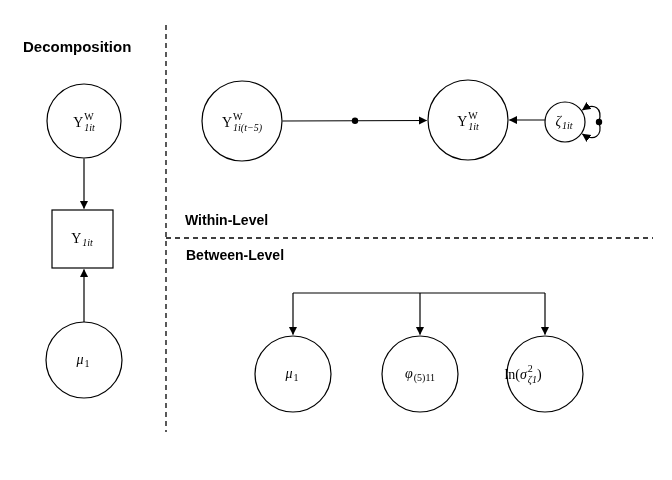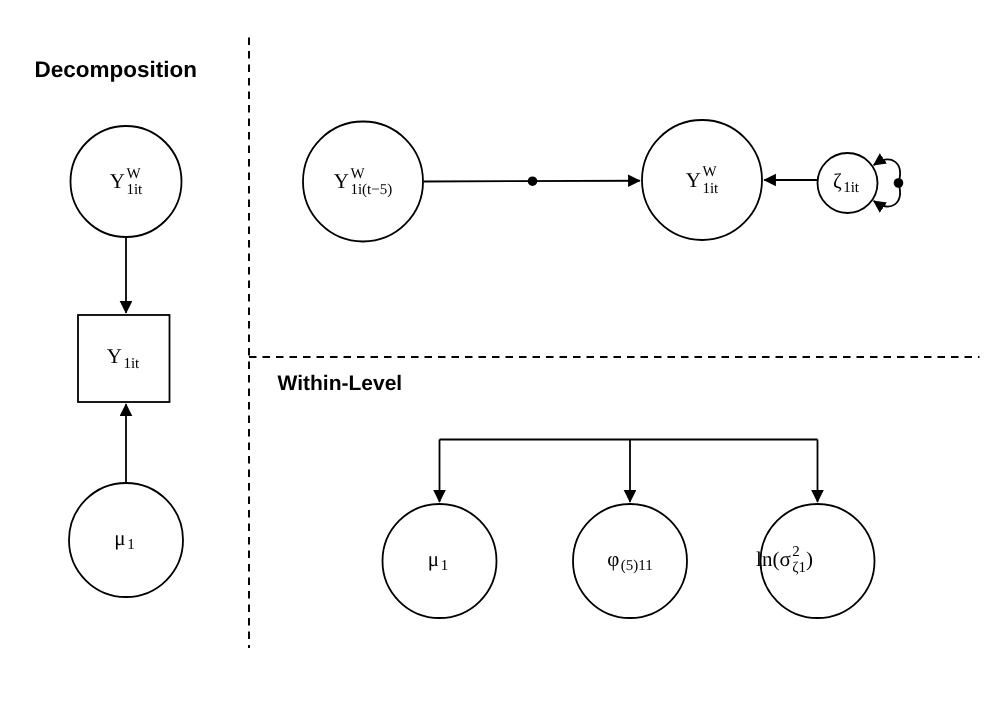--- a/index.html
+++ b/index.html
@@ -13,33 +13,33 @@
   }
   svg.diagram { position:absolute; left:0; top:0; }
   .heading {
     position:absolute;
     font-family:"Liberation Sans", sans-serif;
     font-weight:bold;
     color:#000;
     white-space:nowrap;
   }
   .heading.decomp  { left:23px;  top:38px;  font-size:15px; }
-  .heading.within  { left:185px; top:212px; font-size:14px;margin-top:35px; }
+  .heading.within  { left:185px; top:212px; font-size:14px; }
   .heading.between { left:186px; top:247px; font-size:14px; }
   .node-label {
     position:absolute;
     transform:translate(-50%,-50%);
     display:inline-flex;
     align-items:center;
     white-space:nowrap;
     font-size:14px;
     line-height:1;
     color:#000;
   }
-  .it { }
+  .it { font-style:italic; }
   .ss {
     display:inline-flex;
     flex-direction:column;
     align-items:flex-start;
     font-size:10px;
     line-height:1.05;
     margin-left:1px;
   }
   .sb {
     font-size:10px;
@@ -83,20 +83,21 @@
     <line x1="293" y1="293" x2="293" y2="334.5" stroke="#000" stroke-width="1.2" marker-end="url(#ah)"></line>
     <line x1="420" y1="293" x2="420" y2="334.5" stroke="#000" stroke-width="1.2" marker-end="url(#ah)"></line>
     <line x1="545" y1="293" x2="545" y2="334.5" stroke="#000" stroke-width="1.2" marker-end="url(#ah)"></line>
     <circle cx="293" cy="374" r="38" fill="none" stroke="#000" stroke-width="1.2"></circle>
     <circle cx="420" cy="374" r="38" fill="none" stroke="#000" stroke-width="1.2"></circle>
     <circle cx="545" cy="374" r="38" fill="none" stroke="#000" stroke-width="1.2"></circle>
   </svg>
 
   <div class="heading decomp">Decomposition</div>
   <div class="heading within">Within-Level</div>
+  <div class="heading between">Between-Level</div>
 
   <div class="node-label" style="left:84px;top:122px">
     <span>Y</span>
       <span class="ss">
         <span>W</span>
         <span class="it">1it</span>
       </span>
   </div>
 
   <div class="node-label" style="left:82px;top:239px">

